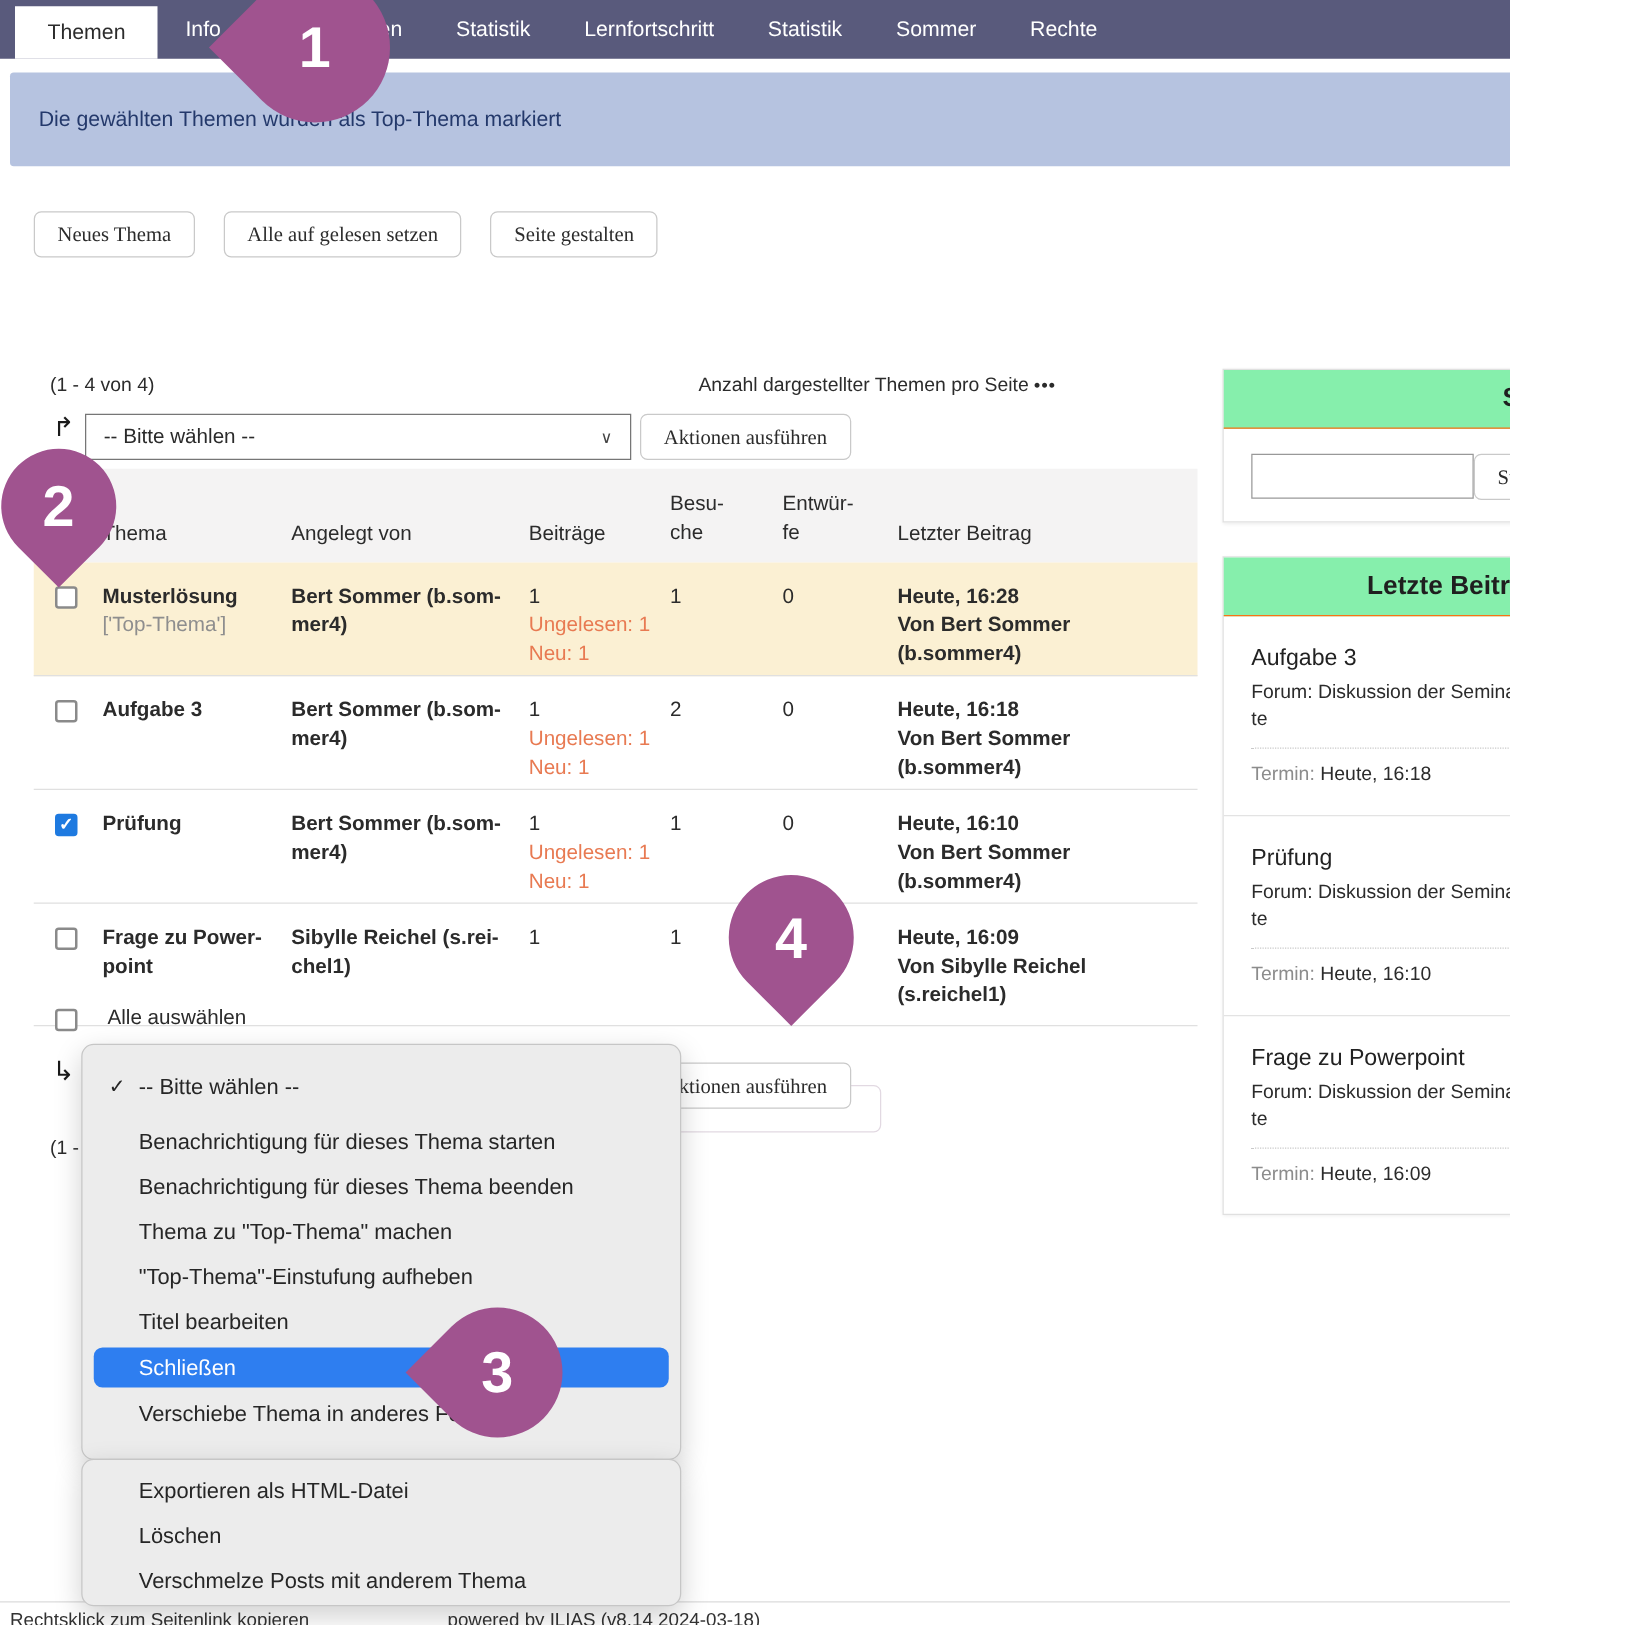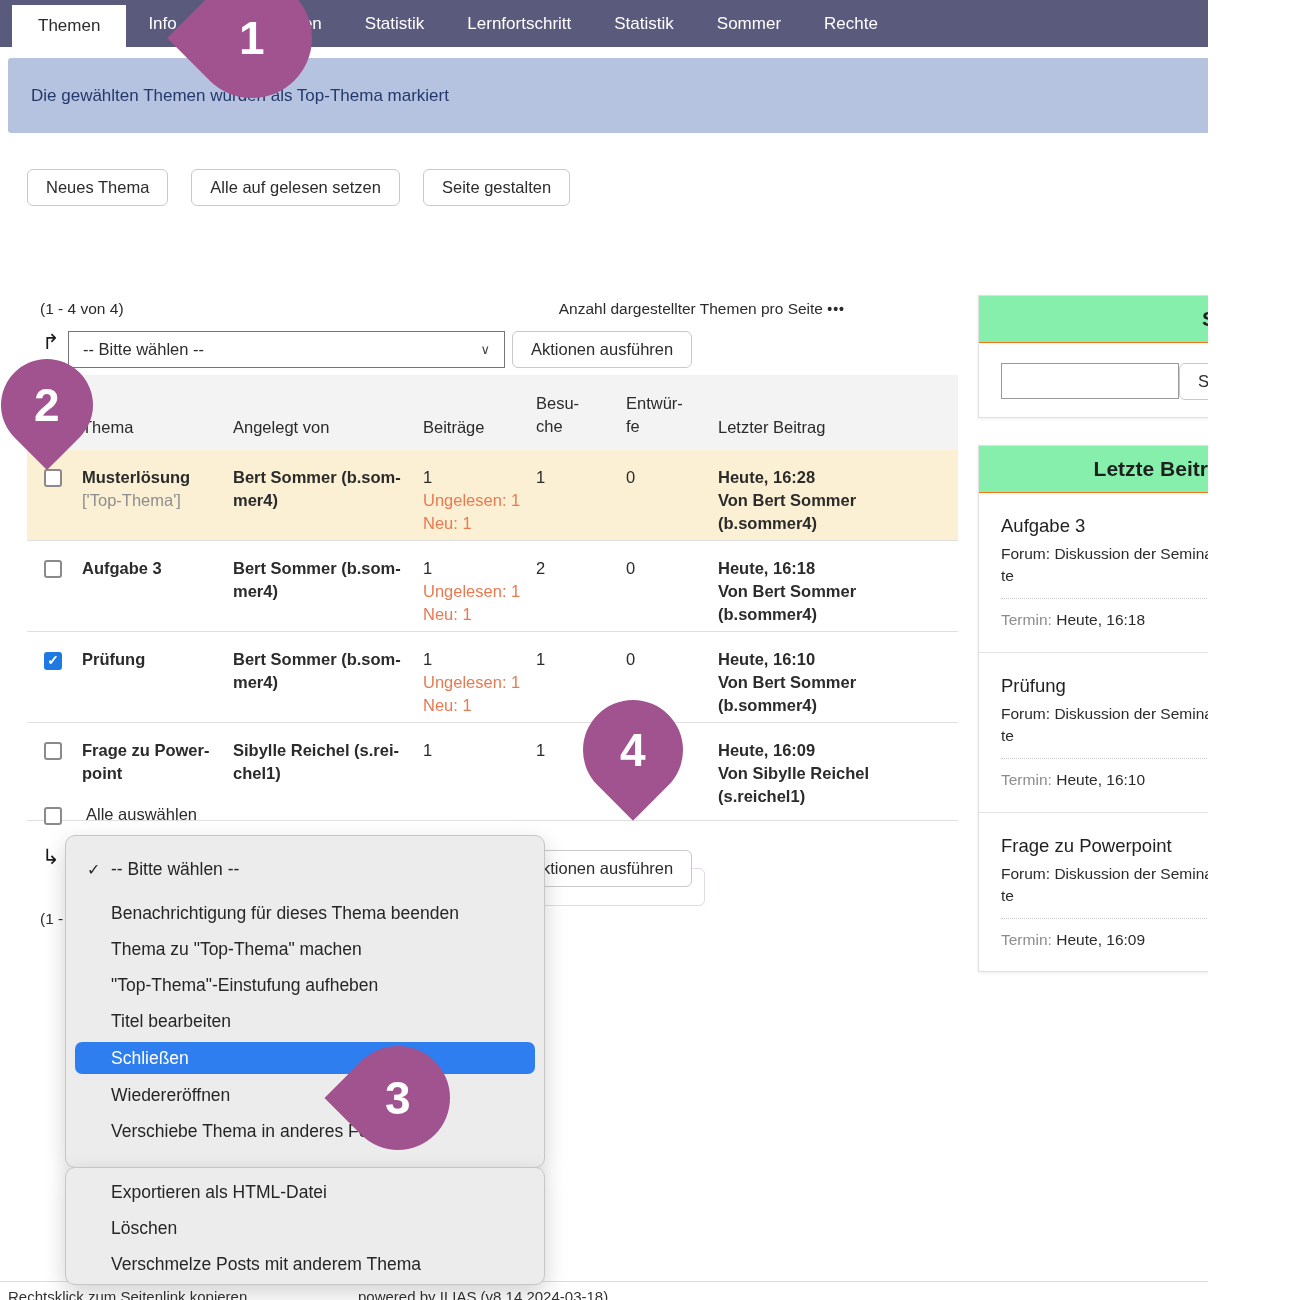--- a/index.html
+++ b/index.html
@@ -10,21 +10,21 @@
   
   .nav { position:absolute; left:0; top:0; width:1300px; height:47px; background:#595a7c; display:flex; align-items:stretch; }
   .nav-tab { color:#fff; font-size:17px; display:flex; align-items:center; margin-right:43px; cursor:pointer; }
   .nav-tab.active { background:#fff; color:#2c2c2c; margin:5px 0 0 12px; padding:0 26px; margin-right:22px; }
 
   
   .flash { position:absolute; left:8px; top:58px; width:1284px; height:75px; background:#b6c3e0; border-radius:3px; display:flex; align-items:center; }
   .flash span { font-size:17px; color:#24396b; padding-left:23px; }
 
   
-  .btn { background:#fff; border:1px solid #c9c9c9; border-radius:6px; font-size:16.5px; color:#2c2c2c; font-family:Liberation Sans, sans-serif; padding:0 18px; height:37px; display:inline-flex; align-items:center; cursor:pointer; }
+  .btn { background:#fff; border:1px solid #c9c9c9; border-radius:6px; font-size:16.5px; color:#2c2c2c; font-family:Liberation Serif, serif; padding:0 18px; height:37px; display:inline-flex; align-items:center; cursor:pointer; }
   .toolbar { position:absolute; left:27px; top:169px; display:flex; gap:23px; }
 
   
   .meta-left { position:absolute; left:40px; top:300px; font-size:15.5px; }
   .meta-right { position:absolute; right:363px; top:300px; font-size:15.5px; }
   .dots { font-weight:bold; letter-spacing:1px; font-size:14px; cursor:pointer; }
 
   .arrow-glyph { position:absolute; font-size:21px; color:#1a1a1a; }
 
   .selectbox { position:absolute; left:68px; top:331px; width:437px; height:37px; background:#fff; border:1px solid #767676; font-size:16.5px; display:flex; align-items:center; padding:0 14px; justify-content:space-between; cursor:pointer; }
@@ -209,36 +209,36 @@
   <button class="btn behind-btn">Aktionen ausführen</button>
   <div class="ghost-rect"></div>
   <div class="pagination-bottom">(1 - 4 von 4)</div>
 
   <div class="menu menuA">
     <div class="mi first">
       <span class="check">✓</span>
       <span>-- Bitte wählen --</span>
     </div>
     <div class="mi">
+        <span>Benachrichtigung für dieses Thema starten</span>
+      </div>
+    <div class="mi">
         <span>Benachrichtigung für dieses Thema beenden</span>
       </div>
     <div class="mi">
         <span>Thema zu "Top-Thema" machen</span>
       </div>
     <div class="mi">
         <span>"Top-Thema"-Einstufung aufheben</span>
       </div>
     <div class="mi">
         <span>Titel bearbeiten</span>
       </div>
     <div class="mi-hl">
         <span>Schließen</span>
-      </div>
-    <div class="mi">
-        <span>Wiedereröffnen</span>
       </div>
     <div class="mi">
         <span>Verschiebe Thema in anderes Forum</span>
       </div>
   </div>
 
   <div class="menu menuB">
     <div class="mi">
         <span>Exportieren als HTML-Datei</span>
       </div>

